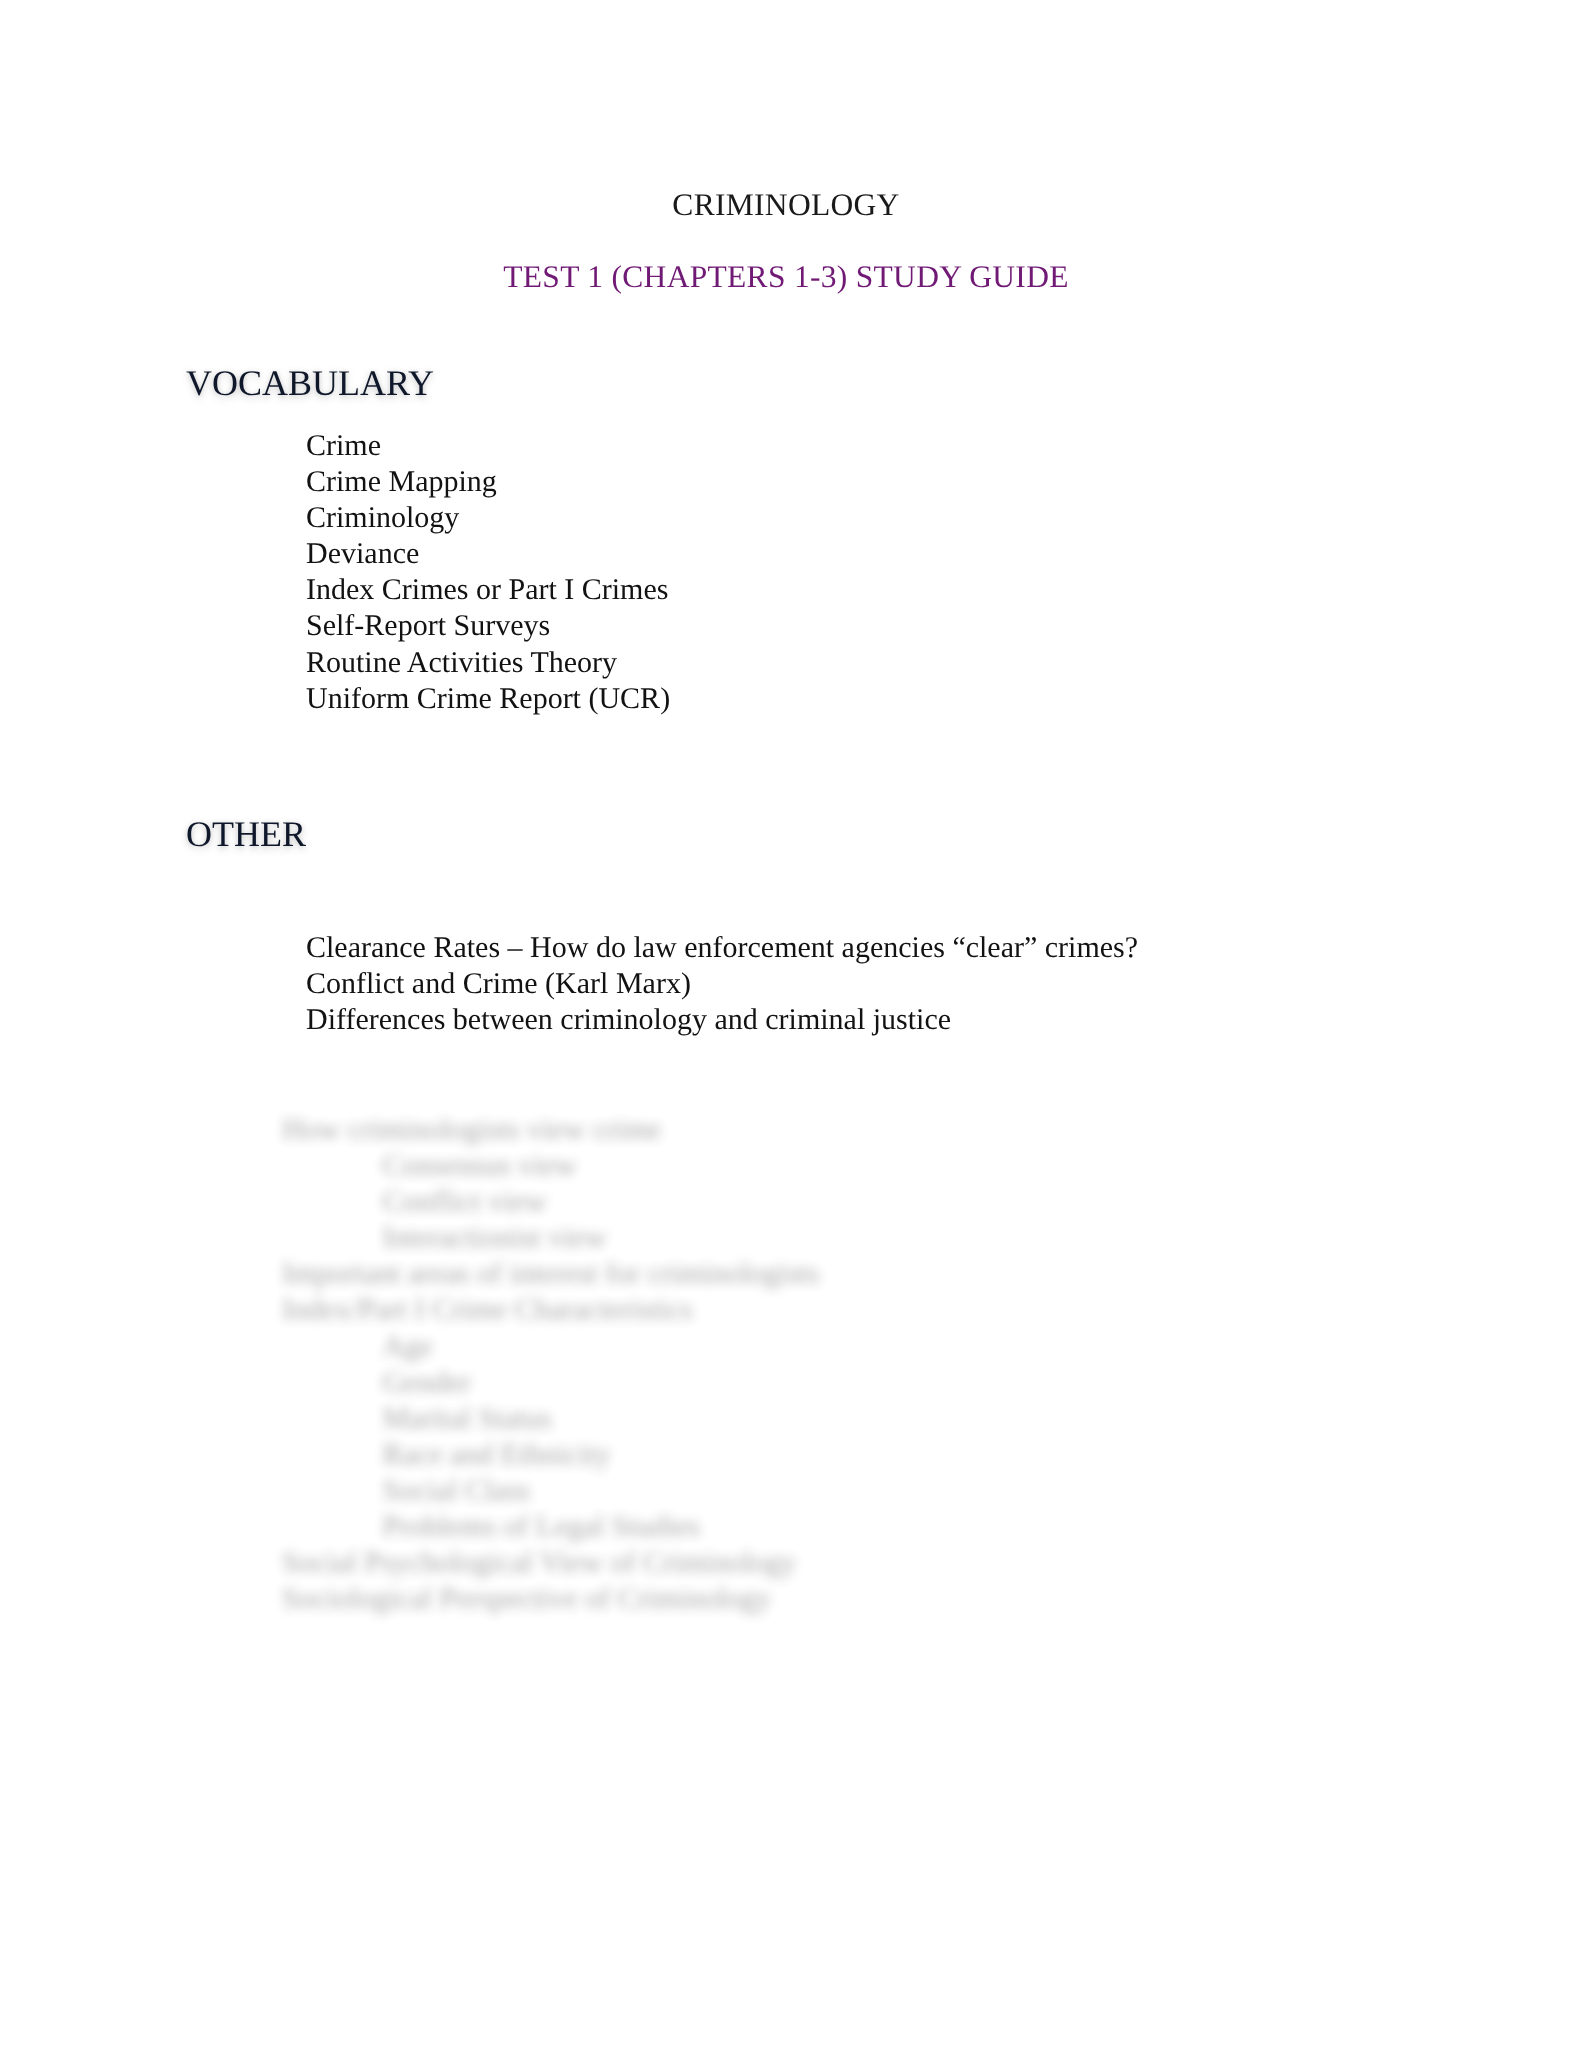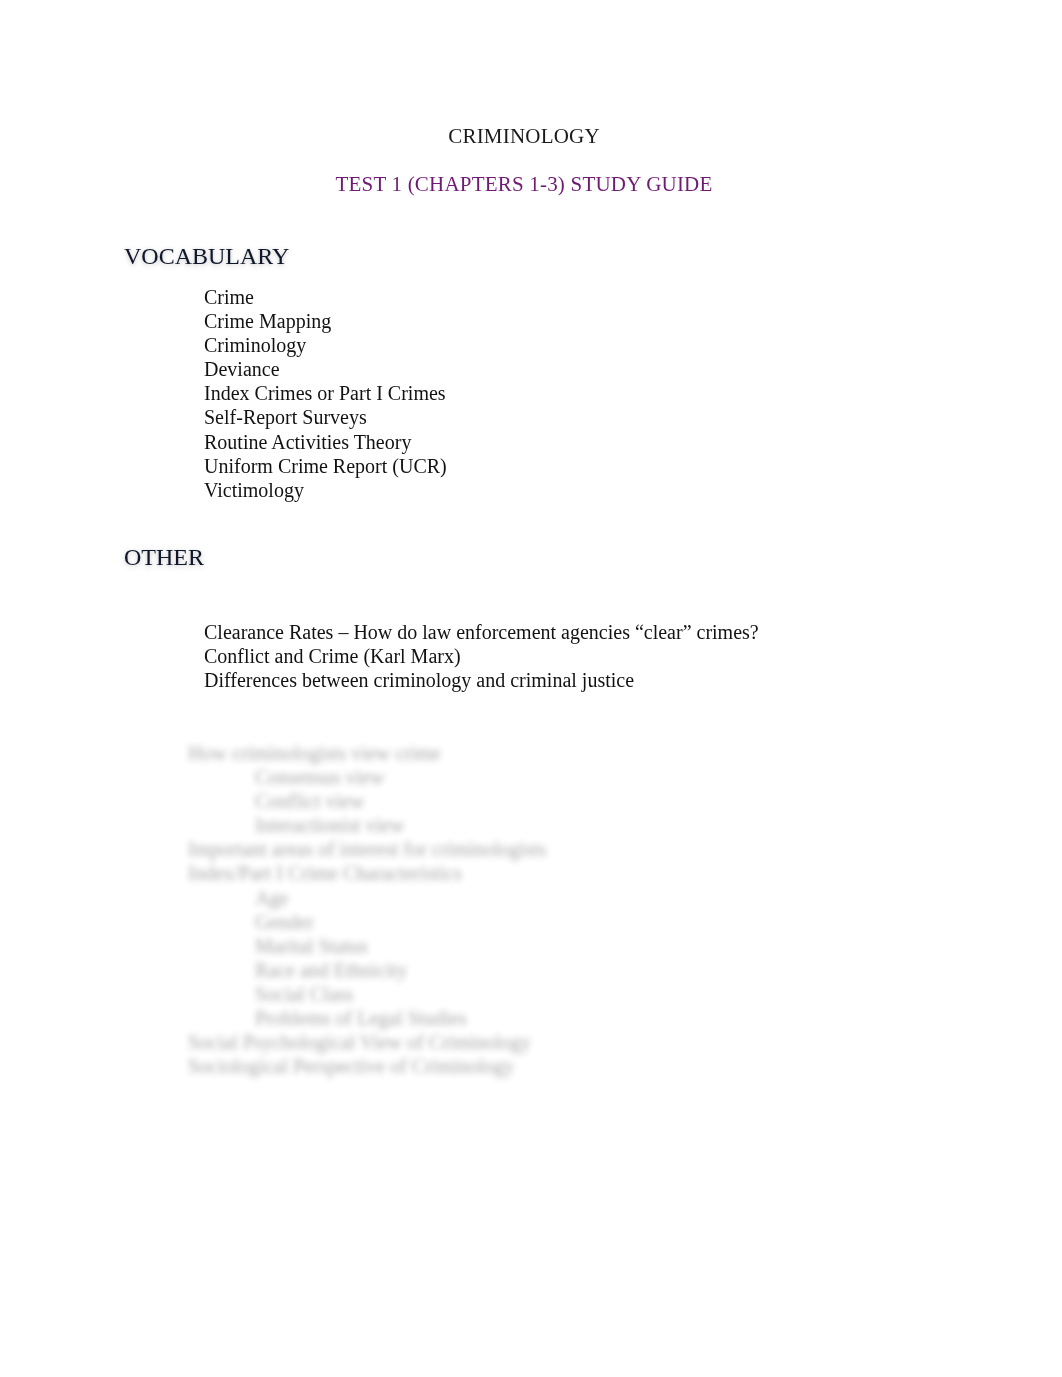--- a/index.html
+++ b/index.html
@@ -103,21 +103,20 @@
 
   <ul class="item-list" id="vocab-list">
     <li>Crime</li>
     <li>Crime Mapping</li>
     <li>Criminology</li>
     <li>Deviance</li>
     <li>Index Crimes or Part I Crimes</li>
     <li>Self-Report Surveys</li>
     <li>Routine Activities Theory</li>
     <li>Uniform Crime Report (UCR)</li>
-    <li>Victimology</li>
   </ul>
 
   <div class="section-heading" id="heading-other">OTHER</div>
 
   <ul class="item-list" id="other-list">
     <li>Clearance Rates – How do law enforcement agencies “clear” crimes?</li>
     <li>Conflict and Crime (Karl Marx)</li>
     <li>Differences between criminology and criminal justice</li>
   </ul>
 

